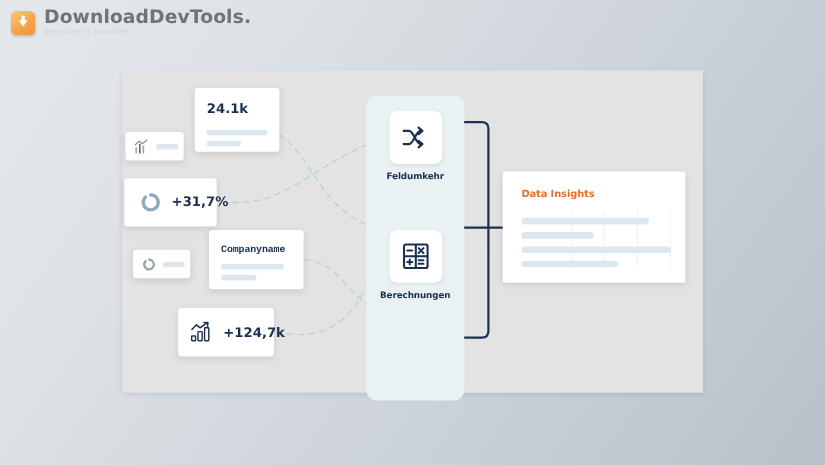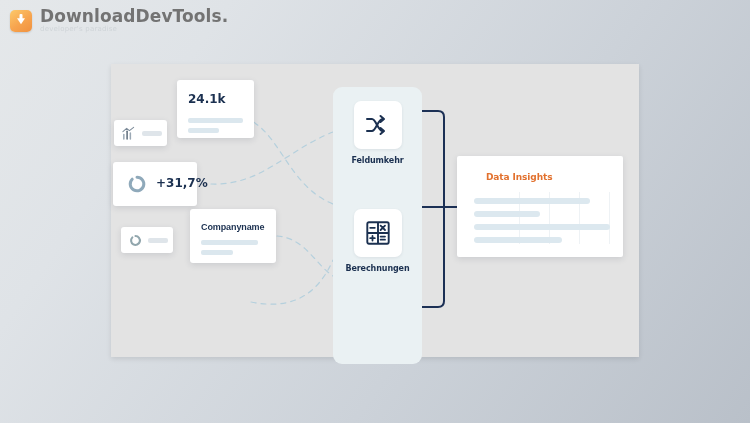--- a/index.html
+++ b/index.html
@@ -73,21 +73,21 @@
 
   
   #card-chip-donut{left:10px;top:163px;width:52px;height:26px;}
   #card-chip-donut .chipbar{position:absolute;left:27px;top:11px;width:20px;height:5px;background:#dfe5ea;border-radius:2px;}
   #card-chip-donut .donut-sm{position:absolute;left:8px;top:7px;}
 
   
   #card-company{left:79px;top:145px;width:86px;height:54px;}
   #card-company .title{
     position:absolute;left:11px;top:13px;font-size:9px;font-weight:bold;color:#1b3050;
-    font-family:Liberation Sans, sans-serif;letter-spacing:-.1px;
+    font-family:Liberation Mono, monospace;letter-spacing:-.1px;
   }
   #card-company .bar.b1{position:absolute;left:11px;top:31px;width:57px;}
   #card-company .bar.b2{position:absolute;left:11px;top:41px;width:32px;}
 
   
   #card-kpi-1247{left:51px;top:216px;width:87px;height:44px;}
   #card-kpi-1247 .num{font-size:12px;position:absolute;left:41px;top:15px;}
   #card-kpi-1247 .gic{position:absolute;left:11px;top:12px;}
 
   
@@ -105,21 +105,21 @@
     margin-top:7px;font-size:8px;font-weight:bold;color:#1b3050;
     font-family:"DejaVu Sans", sans-serif;letter-spacing:-.1px;
   }
   #op-0{top:14px;}
   #op-1{top:94px;margin-top:28px;}
   #op-2{top:174px;}
 
   
   #card-insights{left:346px;top:92px;width:166px;height:101px;border-radius:2px;}
   #card-insights .ititle{
-    position:absolute;left:29px;top:16px;font-size:9px;font-weight:bold;color:#e2712e;
+    position:absolute;left:17px;top:16px;font-size:9px;font-weight:bold;color:#e2712e;
     font-family:"DejaVu Sans", sans-serif;letter-spacing:-.1px;
   }
   #card-insights .ibar{position:absolute;left:17px;background:#dce8ef;border-radius:3px;height:6px;}
   #card-insights .g{position:absolute;top:36px;width:1px;height:52px;background:#eef2f5;}
 </style>
 </head>
 <body>
 
 <div class="logo-wrap">
   <div class="logo-mark"></div>
@@ -175,20 +175,30 @@
       </svg>
       <div class="chipbar"></div>
     </div>
 
     <div class="card" id="card-company">
       <div class="title">Companyname</div>
       <div class="bar b1"></div>
       <div class="bar b2"></div>
     </div>
 
+    <div class="card" id="card-kpi-1247">
+      <svg class="gic" width="21" height="19" viewBox="0 0 21 19">
+        <rect x="1.2" y="13.5" width="3.6" height="4.2" rx=".7" fill="none" stroke="#1b3050" stroke-width="1.3"></rect>
+        <rect x="7" y="9.5" width="3.8" height="8.2" rx=".7" fill="none" stroke="#1b3050" stroke-width="1.3"></rect>
+        <rect x="13" y="6" width="3.8" height="11.7" rx=".7" fill="none" stroke="#1b3050" stroke-width="1.3"></rect>
+        <path d="M1.5 7.5 L5.5 3.3 L9 6 L15.5 1.4" fill="none" stroke="#1b3050" stroke-width="1.4" stroke-linecap="round" stroke-linejoin="round"></path>
+        <path d="M12.4 1.2 L16 1.1 L15.7 4.6" fill="none" stroke="#1b3050" stroke-width="1.4" stroke-linecap="round" stroke-linejoin="round"></path>
+      </svg>
+      <div class="num">+124,7k</div>
+    </div>
 
     <div class="ops">
 
       <div class="op" id="op-0">
         <div class="tile">
           <svg width="26" height="22" viewBox="0 0 26 22">
             <g fill="none" stroke="#1b3050" stroke-width="2" stroke-linecap="round" stroke-linejoin="round">
               <path d="M2 5 L7 5 C11 5 13 17 17.5 17"></path>
               <path d="M2 17 L7 17 C11 17 13 5 17.5 5"></path>
               <path d="M15.5 2 L19 5 L15.5 8"></path>

